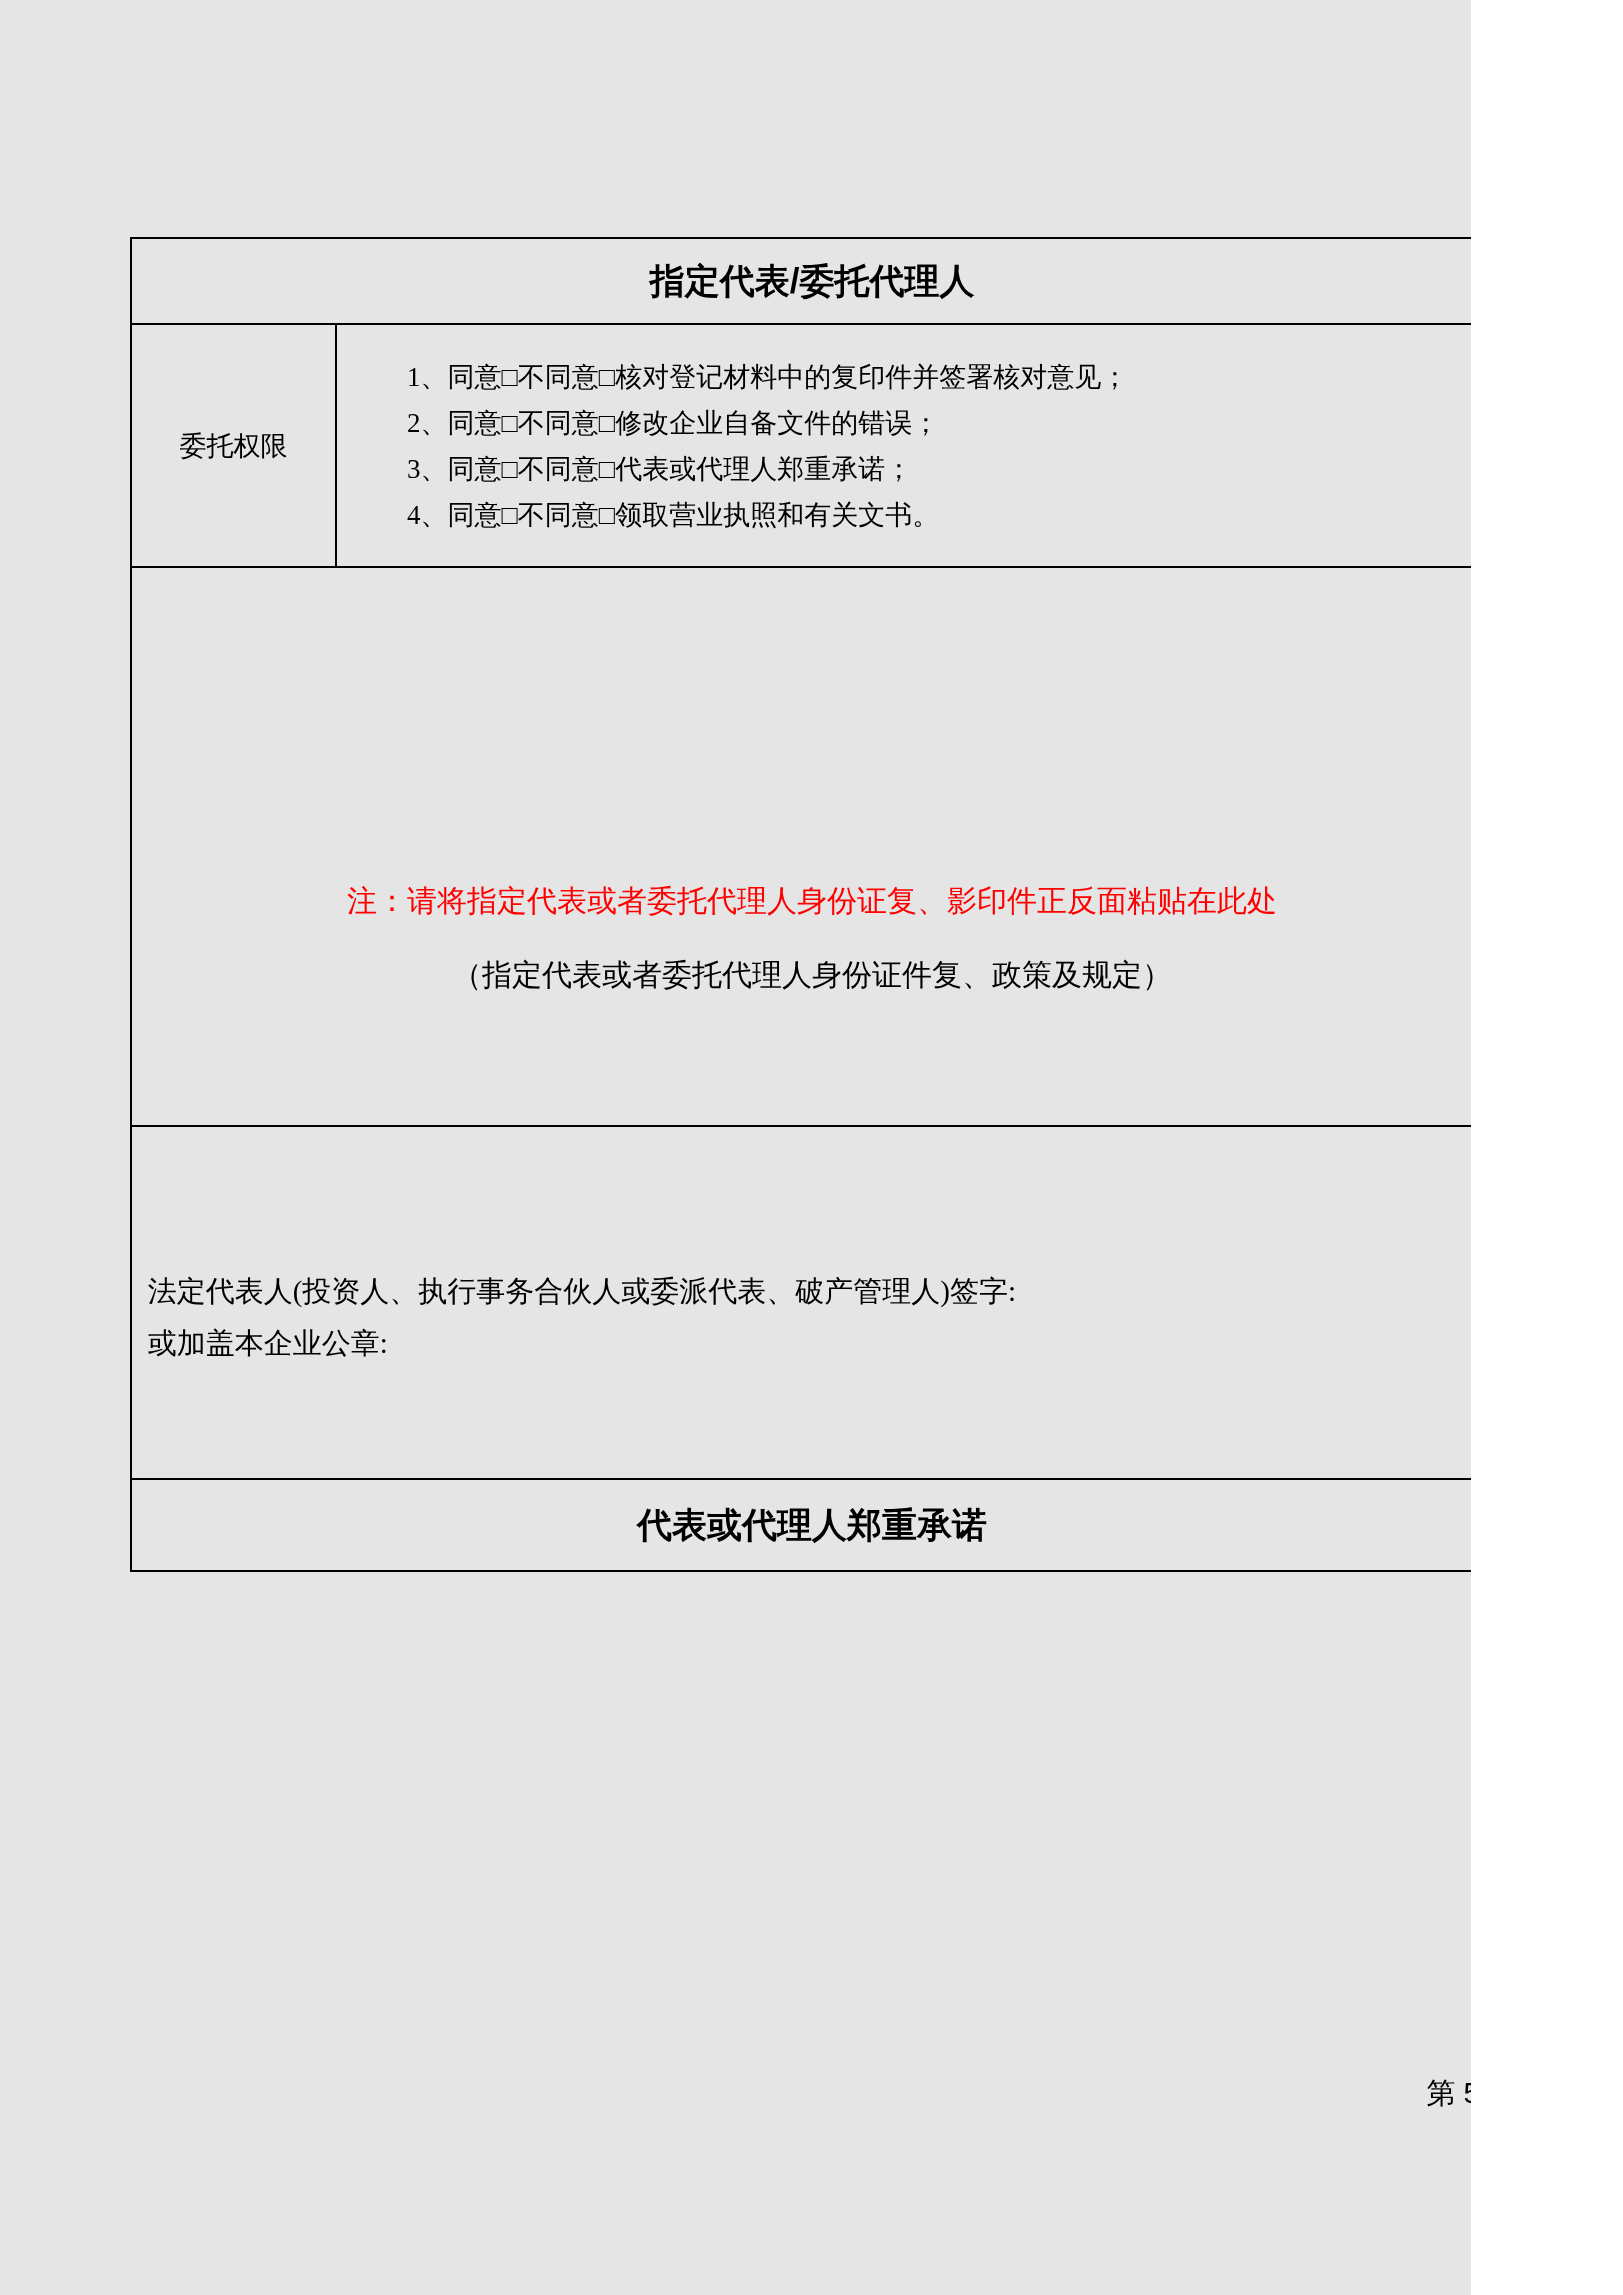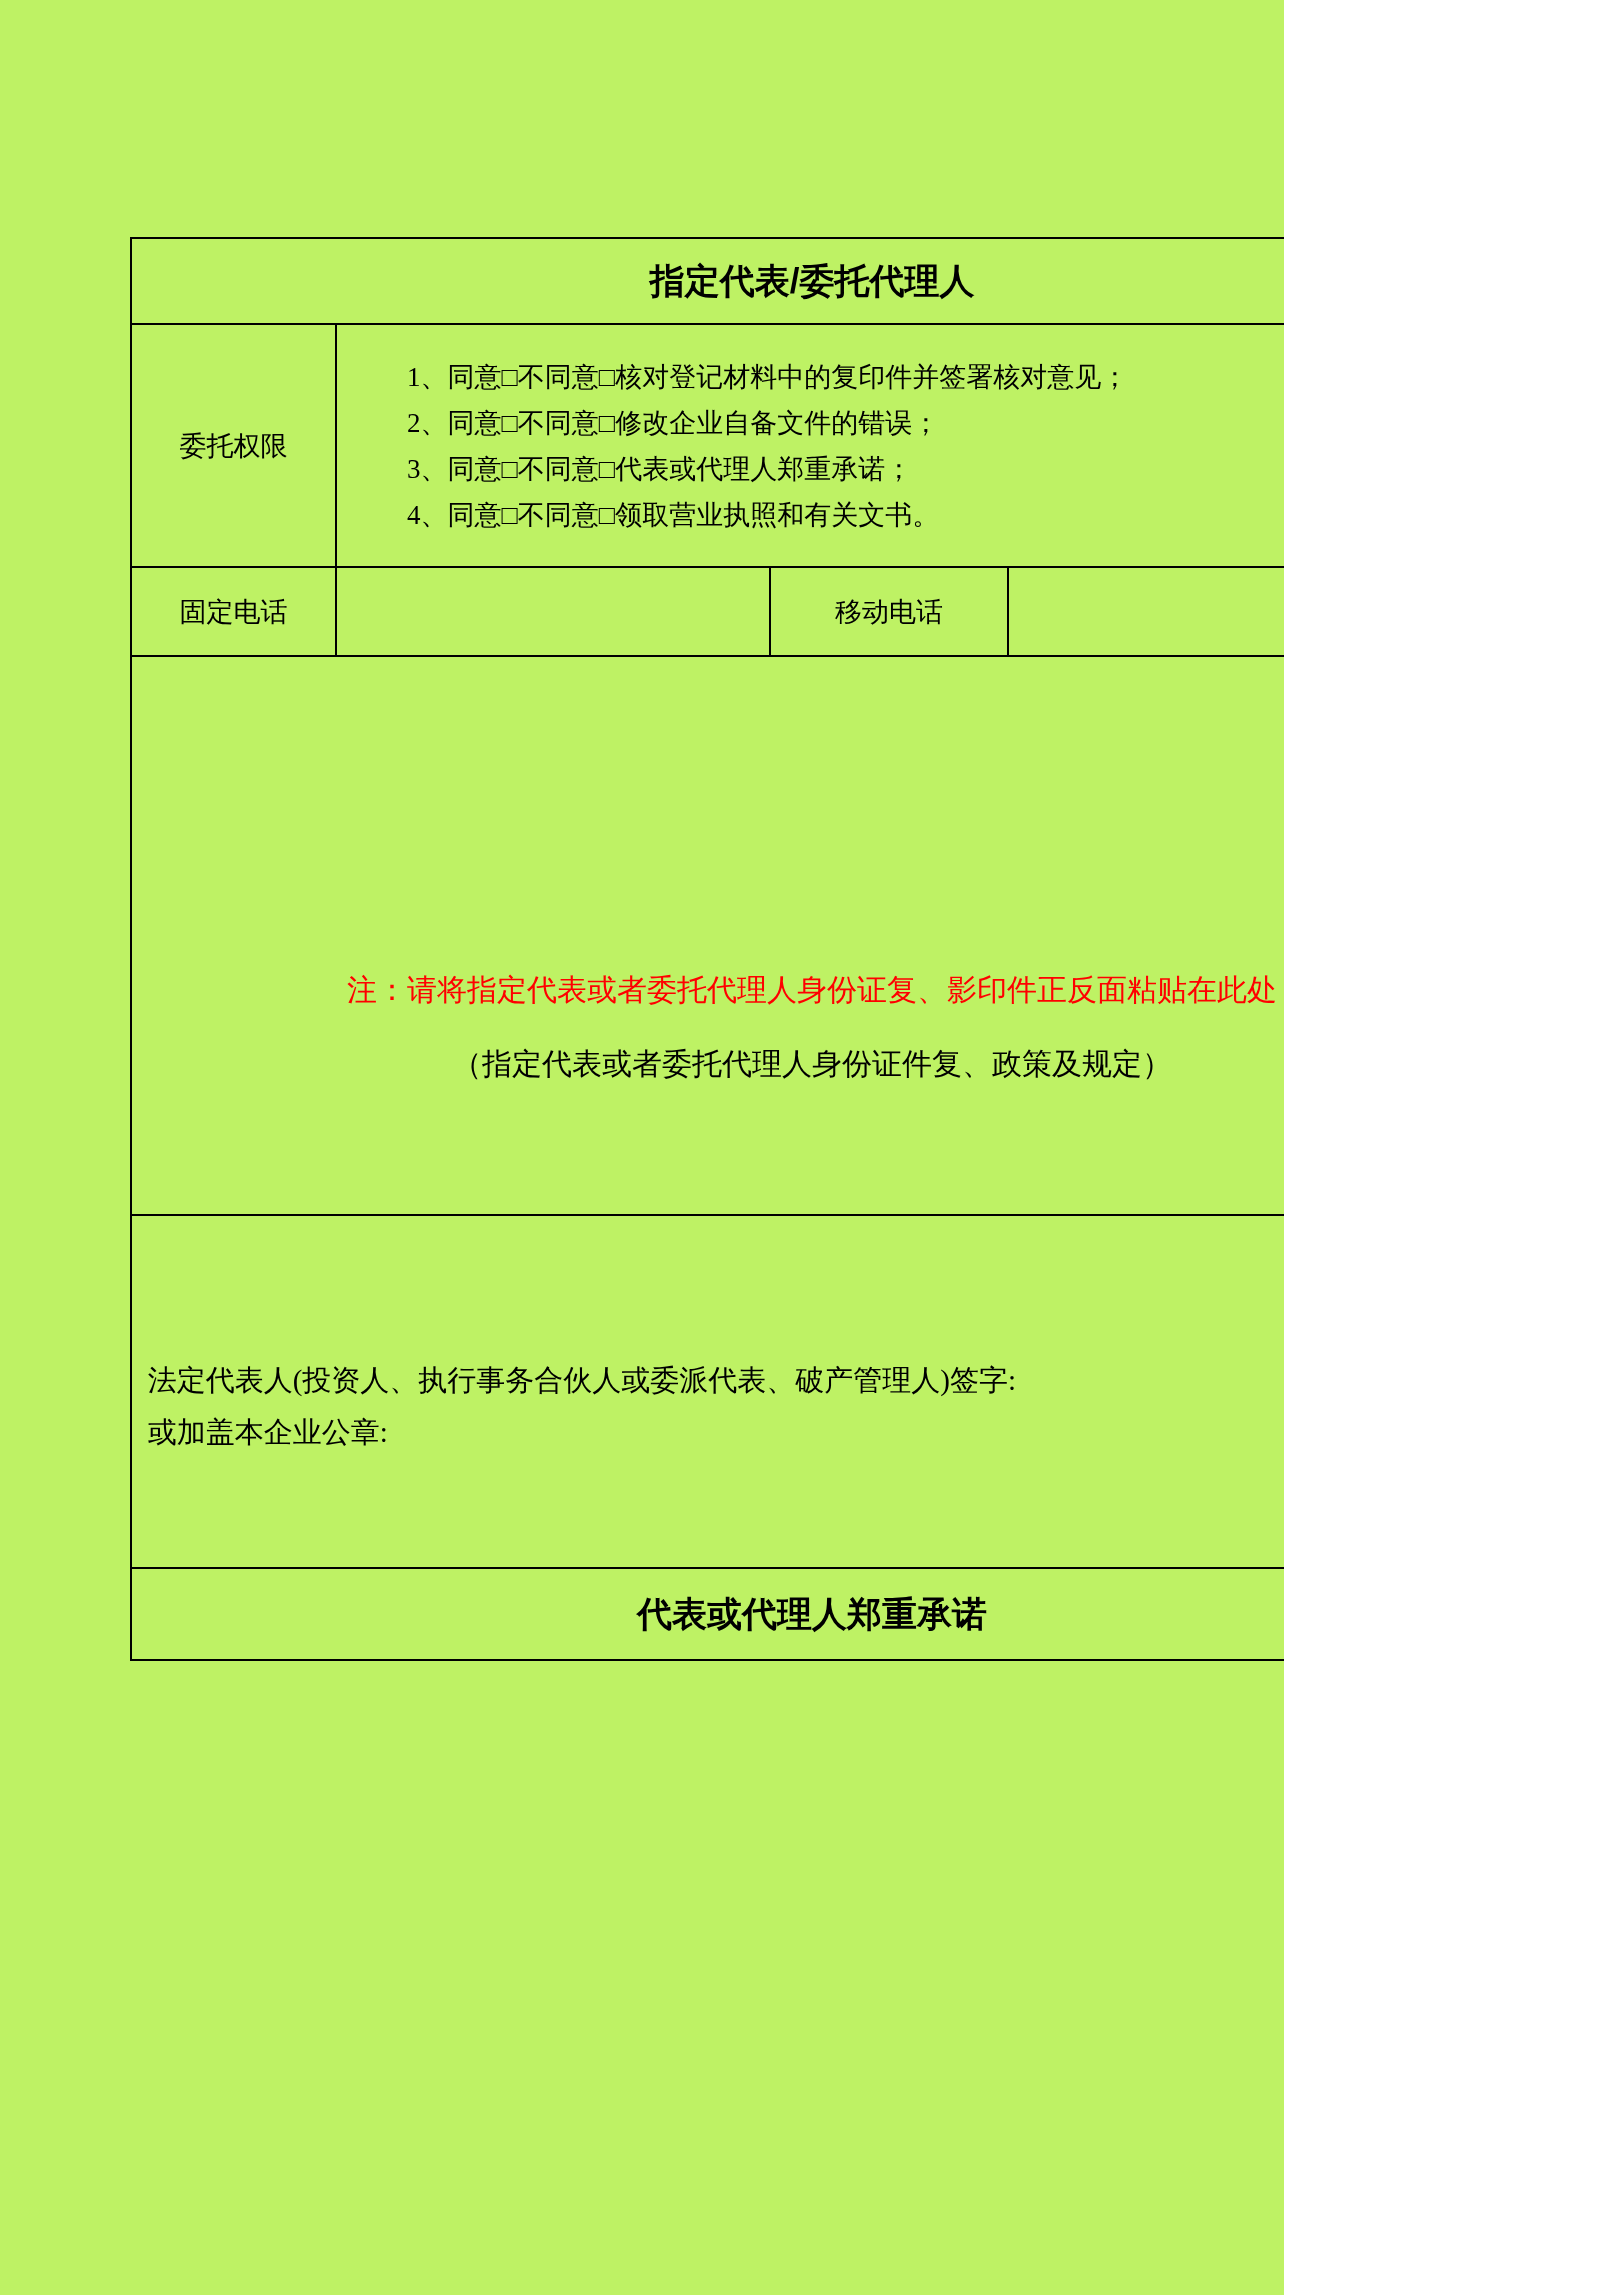--- a/index.html
+++ b/index.html
@@ -3,22 +3,22 @@
 <meta charset="utf-8">
 <style>
   * { margin:0; padding:0; box-sizing:border-box; }
   html,body { background:#ffffff; }
   body {
     font-family:"Liberation Serif","DejaVu Serif",serif;
     color:#000;
   }
   .page {
     position:relative;
-    width:1284px; height:2295px;
-    background:#bef264;
+    width:1471px; height:2295px;
+    background:#e5e5e5;
     overflow:hidden;
   }
   table.form {
     position:absolute; left:130px; top:237px;
     width:1362px;
     border-collapse:collapse; table-layout:fixed;
     border:2.7px solid #000;
   }
   table.form td { border:2px solid #000; vertical-align:middle; }
   .title-cell {
@@ -87,26 +87,20 @@
     <tr class="authority-row">
       <td class="authority-label-cell">委托权限</td>
       <td colspan="3" class="authority-list-cell">
         <div class="authority-item"><span>1、</span><span>同意</span><span class="checkbox">□</span><span>不同意</span><span class="checkbox">□</span><span>核对登记材料中的复印件并签署核对意见；</span></div>
         <div class="authority-item"><span>2、</span><span>同意</span><span class="checkbox">□</span><span>不同意</span><span class="checkbox">□</span><span>修改企业自备文件的错误；</span></div>
         <div class="authority-item"><span>3、</span><span>同意</span><span class="checkbox">□</span><span>不同意</span><span class="checkbox">□</span><span>代表或代理人郑重承诺；</span></div>
         <div class="authority-item"><span>4、</span><span>同意</span><span class="checkbox">□</span><span>不同意</span><span class="checkbox">□</span><span>领取营业执照和有关文书。</span></div>
       </td>
     </tr>
 
-    <tr class="phone-row">
-      <td class="phone-label-cell">固定电话</td>
-      <td></td>
-      <td class="phone-label-cell">移动电话</td>
-      <td></td>
-    </tr>
 
     <tr class="photo-row">
       <td colspan="4" class="photo-cell">
         <div class="photo-note-red">注：请将指定代表或者委托代理人身份证复、影印件正反面粘贴在此处</div>
         <div class="photo-note-black">（指定代表或者委托代理人身份证件复、政策及规定）</div>
       </td>
     </tr>
 
     <tr class="sig-row">
       <td colspan="4">

